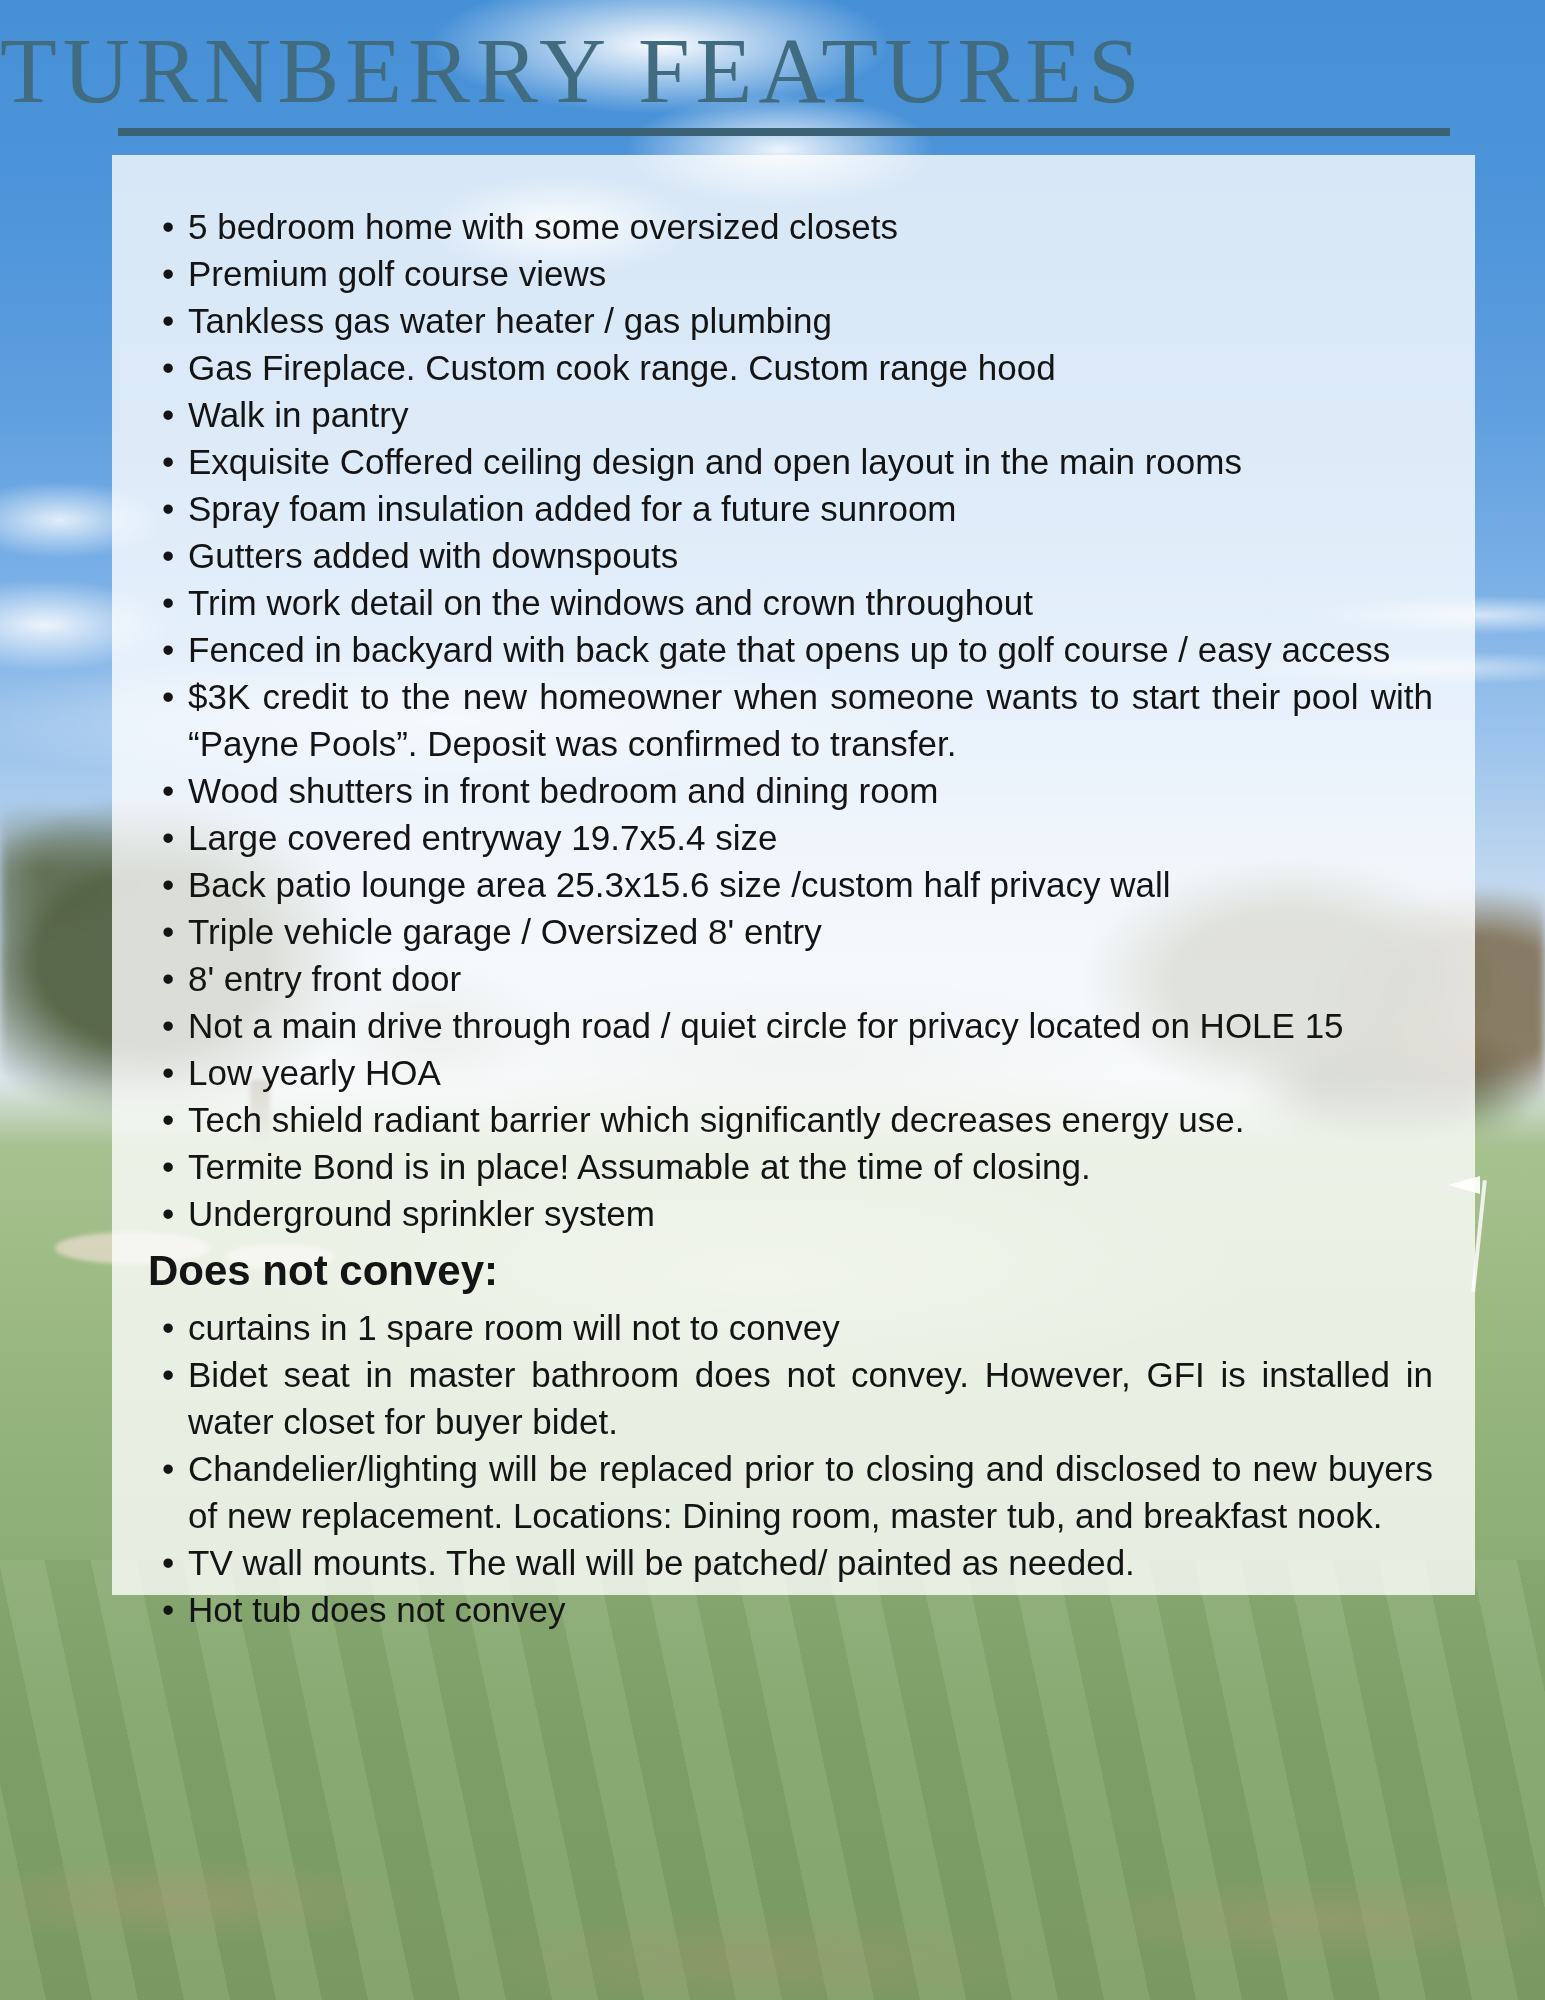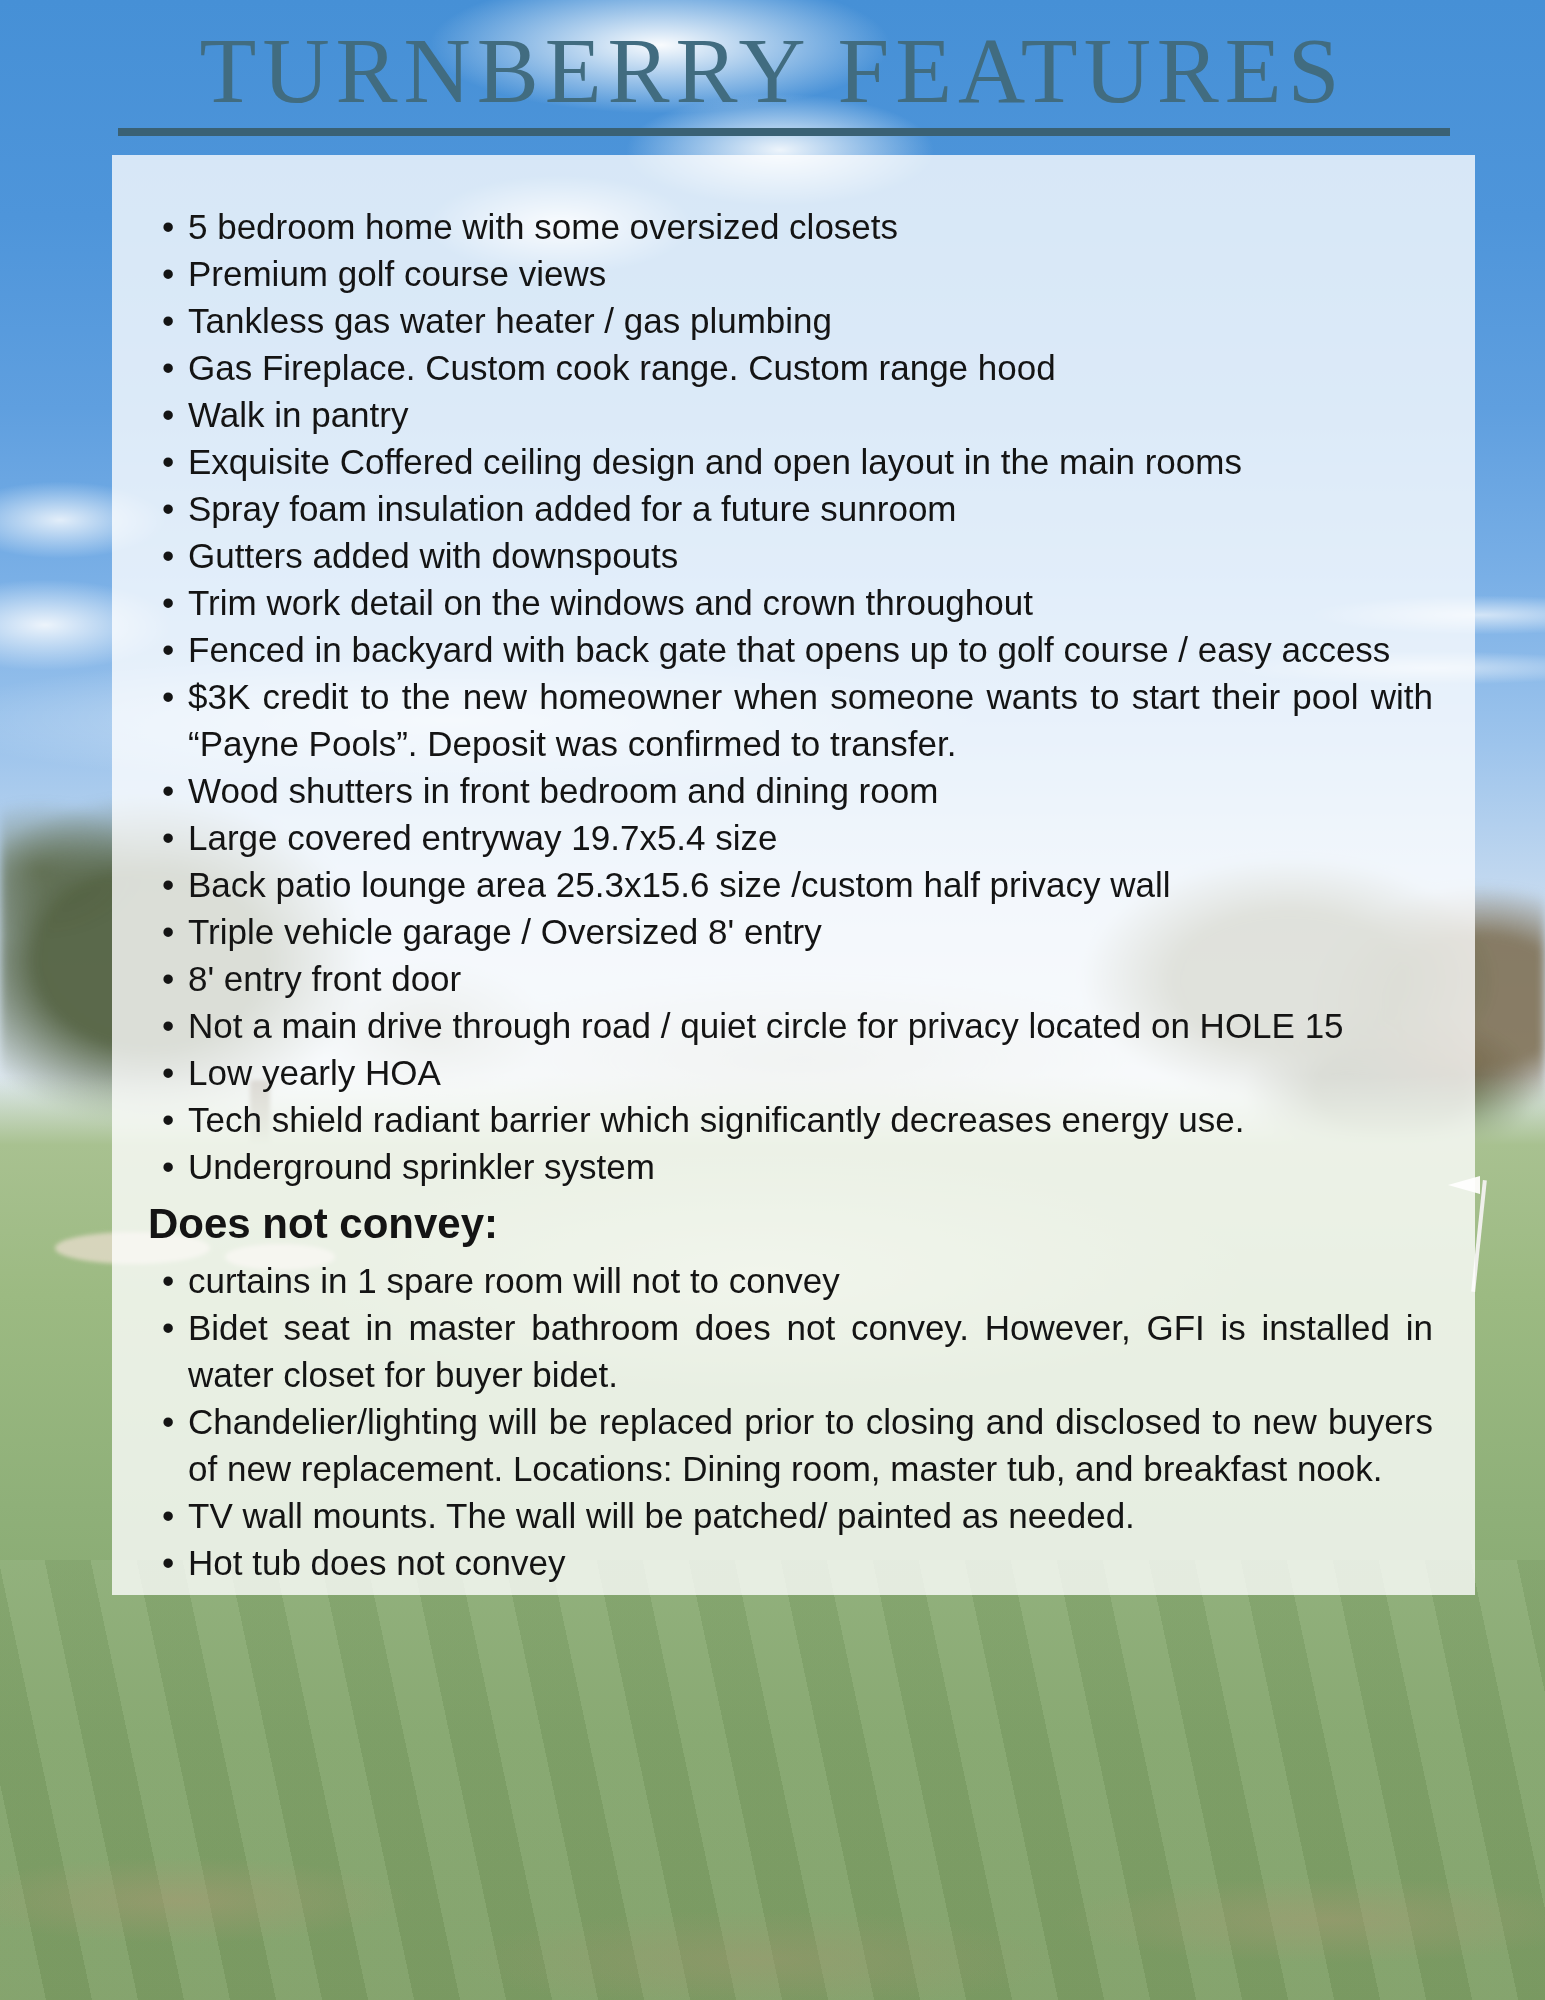--- a/index.html
+++ b/index.html
@@ -44,21 +44,21 @@
   .bunker{position:absolute;background:#ddd8c2;border-radius:50%;opacity:.9;filter:blur(2px);}
   .bunker.b1{left:55px;top:1232px;width:155px;height:32px;}
   .bunker.b2{left:225px;top:1244px;width:110px;height:26px;}
   .flag-pole{position:absolute;left:1477px;top:1180px;width:4px;height:112px;
     background:#f0f0ec;transform:rotate(6deg);}
   .flag-cloth{position:absolute;left:1448px;top:1176px;width:0;height:0;
     border-top:9px solid transparent;border-bottom:9px solid transparent;
     border-right:32px solid #fafaf6;}
 
   
-  .title{position:absolute;left:0;top:20px;width:100%;text-align:center;
+  .title{position:absolute;left:0;top:20px;width:100%;
     font-family:"Liberation Serif","DejaVu Serif",serif;
     font-size:93px;line-height:1.1;letter-spacing:6px;color:#416c80;
     font-weight:400;white-space:nowrap;}
   .title-underline{position:absolute;left:118px;top:128px;width:1332px;height:8px;
     background:#3a6174;}
 
   
   .panel{position:absolute;left:112px;top:155px;width:1363px;height:1440px;
     background:rgba(255,255,255,.78);}
   .panel-content{padding:48px 42px 0 26px;color:#141414;
@@ -123,20 +123,21 @@
           <li>Triple vehicle garage / Oversized 8' entry</li>
 
           <li>8' entry front door</li>
 
           <li>Not a main drive through road / quiet circle for privacy located on HOLE 15</li>
 
           <li>Low yearly HOA</li>
 
           <li>Tech shield radiant barrier which significantly decreases energy use.</li>
 
+          <li>Termite Bond is in place! Assumable at the time of closing.</li>
 
           <li>Underground sprinkler system</li>
         </ul>
 
       <div class="dnc-label">Does not convey:</div>
 
       <ul class="feature-list">
 
           <li>curtains in 1 spare room will not to convey</li>
 

